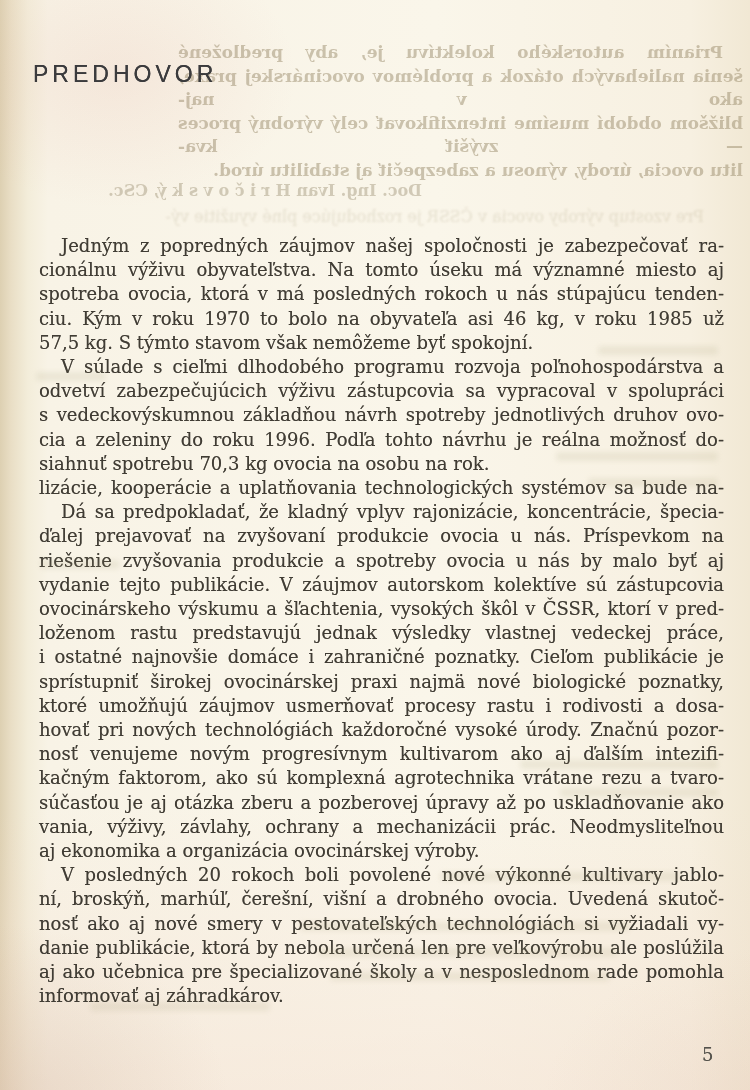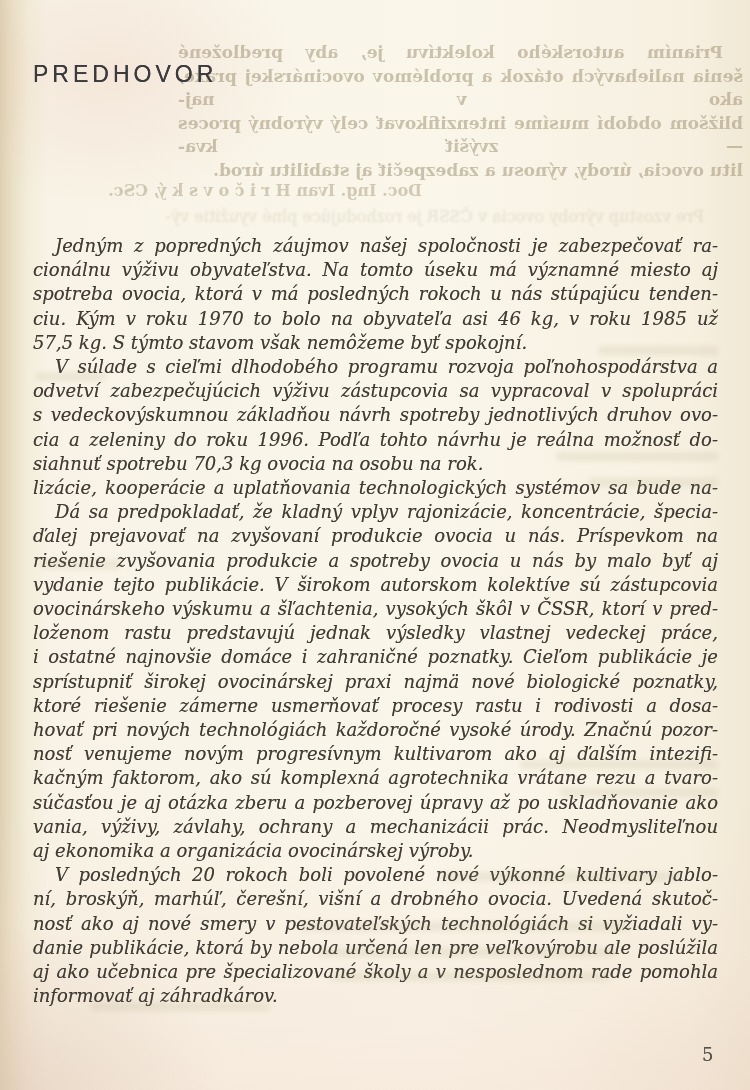--- a/index.html
+++ b/index.html
@@ -19,22 +19,22 @@
   
   .title{
     position:absolute;left:33px;top:42px;
     font-family:Liberation Sans, sans-serif;
     font-size:23px;line-height:34px;letter-spacing:4px;
     color:#3b3b3d;font-weight:400;
     text-shadow:0 0 .6px #3b3b3d;
   }
   
   .textblock{
-    position:absolute;left:33px;top:234px;width:685px;
-    font-style:italic;font-size:18px;line-height:24.2px;
+    position:absolute;left:39px;top:234px;width:685px;
+    font-size:18px;line-height:24.2px;
     color:#403c34;
     text-shadow:0 0 .4px rgba(64,60,52,.55);
   }
   .line{text-align:justify;text-align-last:justify;}
   .line.pfirst{text-indent:22px;}
   .line.plast{text-align-last:left;}
   
   .ghost{position:absolute;transform:scaleX(-1);pointer-events:none;}
   .ghost-top{
     top:41px;left:178px;right:7px;
@@ -102,26 +102,26 @@
       <div class="line plast">57,5 kg. S týmto stavom však nemôžeme byť spokojní.</div>
       <div class="line pfirst">V súlade s cieľmi dlhodobého programu rozvoja poľnohospodárstva a</div>
       <div class="line">odvetví zabezpečujúcich výživu zástupcovia sa vypracoval v spolupráci</div>
       <div class="line">s vedeckovýskumnou základňou návrh spotreby jednotlivých druhov ovo-</div>
       <div class="line">cia a zeleniny do roku 1996. Podľa tohto návrhu je reálna možnosť do-</div>
       <div class="line plast">siahnuť spotrebu 70,3 kg ovocia na osobu na rok.</div>
       <div class="line">lizácie, kooperácie a uplatňovania technologických systémov sa bude na-</div>
       <div class="line pfirst">Dá sa predpokladať, že kladný vplyv rajonizácie, koncentrácie, špecia-</div>
       <div class="line">ďalej prejavovať na zvyšovaní produkcie ovocia u nás. Príspevkom na</div>
       <div class="line">riešenie zvyšovania produkcie a spotreby ovocia u nás by malo byť aj</div>
-      <div class="line">vydanie tejto publikácie. V širokom autorskom kolektíve sú zástupcovia</div>
+      <div class="line">vydanie tejto publikácie. V záujmov autorskom kolektíve sú zástupcovia</div>
       <div class="line">ovocinárskeho výskumu a šľachtenia, vysokých škôl v ČSSR, ktorí v pred-</div>
       <div class="line">loženom rastu predstavujú jednak výsledky vlastnej vedeckej práce,</div>
       <div class="line">i ostatné najnovšie domáce i zahraničné poznatky. Cieľom publikácie je</div>
       <div class="line">sprístupniť širokej ovocinárskej praxi najmä nové biologické poznatky,</div>
-      <div class="line">ktoré riešenie zámerne usmerňovať procesy rastu i rodivosti a dosa-</div>
+      <div class="line">ktoré umožňujú záujmov usmerňovať procesy rastu i rodivosti a dosa-</div>
       <div class="line">hovať pri nových technológiách každoročné vysoké úrody. Značnú pozor-</div>
       <div class="line">nosť venujeme novým progresívnym kultivarom ako aj ďalším intezifi-</div>
       <div class="line">kačným faktorom, ako sú komplexná agrotechnika vrátane rezu a tvaro-</div>
       <div class="line">súčasťou je aj otázka zberu a pozberovej úpravy až po uskladňovanie ako</div>
       <div class="line">vania, výživy, závlahy, ochrany a mechanizácii prác. Neodmysliteľnou</div>
       <div class="line plast">aj ekonomika a organizácia ovocinárskej výroby.</div>
       <div class="line pfirst">V posledných 20 rokoch boli povolené nové výkonné kultivary jablo-</div>
       <div class="line">ní, broskýň, marhúľ, čerešní, višní a drobného ovocia. Uvedená skutoč-</div>
       <div class="line">nosť ako aj nové smery v pestovateľských technológiách si vyžiadali vy-</div>
       <div class="line">danie publikácie, ktorá by nebola určená len pre veľkovýrobu ale poslúžila</div>

